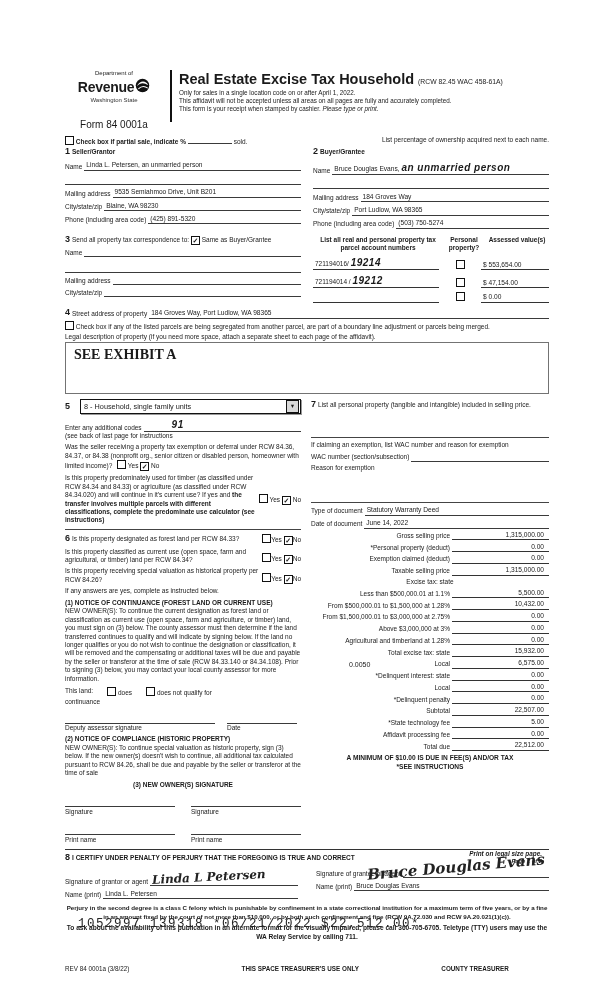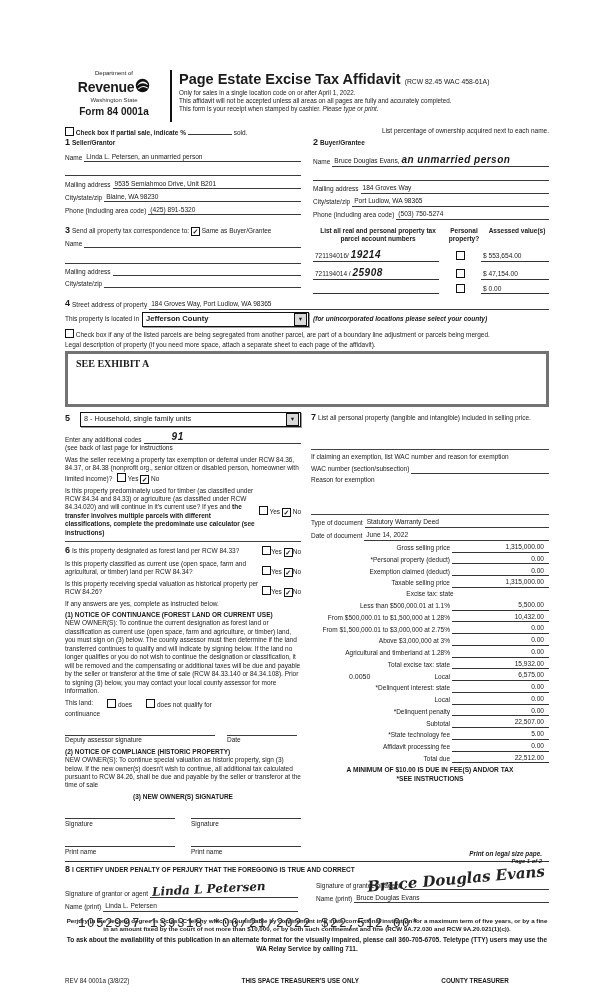--- a/index.html
+++ b/index.html
@@ -6,21 +6,21 @@
   .page{position:relative;width:600px;height:995px;background:#fff;overflow:hidden;
         font-family:"Liberation Sans",sans-serif;font-size:6.5px;line-height:1.3;color:#1a1a1a;}
   .form{position:absolute;left:65px;top:70px;width:484px;}
 
   
   .hdr{display:flex;}
   .logo{width:98px;text-align:center;flex:none;}
   .logo .dept{font-size:6px;}
   .logo .rev{font-size:14px;font-weight:bold;letter-spacing:-0.3px;display:flex;align-items:center;justify-content:center;gap:1px;}
   .logo .wa{font-size:6px;color:#333;}
-  .logo .formno{font-size:10px;font-weight:bold;margin-top:0;}
+  .logo .formno{font-size:10px;font-weight:normal;margin-top:13px;}
   .hdr-div{border-left:2px solid #111;margin:0 7px;height:52px;}
   .titleblock .t1{font-size:14.5px;font-weight:bold;white-space:nowrap;}
   .titleblock .rcw{font-size:6.8px;font-weight:normal;}
   .titleblock .note{font-size:6.3px;}
 
   .row-partial{display:flex;justify-content:space-between;margin-top:5px;}
 
   .cols2{display:grid;grid-template-columns:1fr 1fr;column-gap:12px;}
 
   .secnum{font-size:9px;font-weight:bold;margin-right:2px;}
@@ -43,22 +43,22 @@
       display:flex;align-items:center;justify-content:center;font-size:5.5px;flex:none;}
 
   
   .phead{display:flex;font-weight:bold;text-align:center;margin-top:2px;}
   .phead .c1{flex:1;} .phead .c2{width:42px;} .phead .c3{width:64px;}
   .prow{display:flex;align-items:flex-end;margin-top:4px;}
   .prow .pnum{flex:1;border-bottom:1px solid #333;padding:0 2px;}
   .prow .pcbwrap{width:42px;text-align:center;}
   .prow .pval{width:64px;border-bottom:1px solid #333;padding:0 2px;}
 
-  .legalbox{border:3px solid #737373;height:44px;padding:3px 8px;
-            font-family:"Liberation Serif",serif;font-weight:bold;font-size:10px;margin-top:1px;}
+  .legalbox{border:1px solid #737373;height:44px;padding:3px 8px;
+            font-family:"Liberation Serif",serif;font-weight:bold;font-size:14px;margin-top:1px;}
 
   .main{display:grid;grid-template-columns:236px 1fr;column-gap:10px;margin-top:5px;}
   .qtext{flex:1;}
   .qrow{display:flex;align-items:flex-end;margin-top:3px;}
   .ln{border-top:1px solid #444;margin:4px 0 3px;}
   .boldp{font-weight:bold;}
 
   
   .frow{display:flex;align-items:flex-end;margin-top:2.2px;}
   .flabel{white-space:nowrap;padding-right:2px;}
@@ -104,21 +104,21 @@
                 <circle cx="10" cy="10" r="9" fill="#111"></circle>
                 <path d="M2.5 11c4.5-5.5 10-5 15-1.5-2.5-6.5-11.5-7-15 1.5z" fill="#fff"></path>
                 <path d="M4.5 14.5c4-4 8.5-4 12.5-1" stroke="#fff" stroke-width="1.4" fill="none"></path>
               </svg></span>
       </div>
       <div class="wa">Washington State</div>
       <div class="formno">Form 84 0001a</div>
     </div>
     <div class="hdr-div"></div>
     <div class="titleblock">
-      <div class="t1"><span>Page Estate Excise Tax Affidavit</span> <span class="rcw">(RCW 82.45 WAC 458-61A)</span></div>
+      <div class="t1"><span>Real Estate Excise Tax Household</span> <span class="rcw">(RCW 82.45 WAC 458-61A)</span></div>
       <div class="note">Only for sales in a single location code on or after April 1, 2022.</div>
       <div class="note">This affidavit will not be accepted unless all areas on all pages are fully and accurately completed.</div>
       <div class="note"><span>This form is your receipt when stamped by cashier. </span><i>Please type or print.</i></div>
     </div>
   </div>
 
   <div class="row-partial">
     <span>
       <span class="cb"></span>
       <span class="sechead">Check box if partial sale, indicate %</span>
@@ -199,48 +199,38 @@
         <span class="c1">List all real and personal property tax parcel account numbers</span>
         <span class="c2">Personal property?</span>
         <span class="c3">Assessed value(s)</span>
       </div>
       <div class="prow">
         <span class="pnum"><span>721194016/</span> <span class="typedbold">19214</span></span>
         <span class="pcbwrap"><span class="cb"></span></span>
         <span class="pval typed">$ 553,654.00</span>
       </div>
       <div class="prow">
-        <span class="pnum"><span>721194014 /</span> <span class="typedbold">25908</span></span>
+        <span class="pnum"><span>721194014 /</span> <span class="typedbold">19212</span></span>
         <span class="pcbwrap"><span class="cb"></span></span>
         <span class="pval typed">$ 47,154.00</span>
       </div>
       <div class="prow">
         <span class="pnum"></span>
         <span class="pcbwrap"><span class="cb"></span></span>
         <span class="pval typed">$ 0.00</span>
       </div>
     </div>
   </div>
 
   <div style="margin-top:4px;">
     <div class="fld" style="margin-top:0;">
           <span class="secnum">4</span>
           <span class="lbl">Street address of property</span>
           <span class="bar typed">184 Groves Way, Port Ludlow, WA 98365</span>
         </div>
-    <div style="display:flex;align-items:center;margin-top:2px;">
-      <span>This property is located in</span>
-      <span class="dd" style="width:162px;margin-left:3px;">
-        <span style="flex:1;">Jefferson County</span>
-        <span class="dd-btn">
-              <span>▼</span>
-            </span>
-      </span>
-      <i style="margin-left:4px;font-weight:bold;">(for unincorporated locations please select your county)</i>
-    </div>
     <div style="margin-top:2px;"><span class="cb"></span> <span>Check box if any of the listed parcels are being segregated from another parcel, are part of a boundary line adjustment or parcels being merged.</span></div>
     <div style="margin-top:2px;">Legal description of property (if you need more space, attach a separate sheet to each page of the affidavit).</div>
     <div class="legalbox">SEE EXHIBIT A</div>
   </div>
 
   <div class="main">
 
     <div>
       <div style="display:flex;align-items:center;">
         <span class="secnum">5</span>

